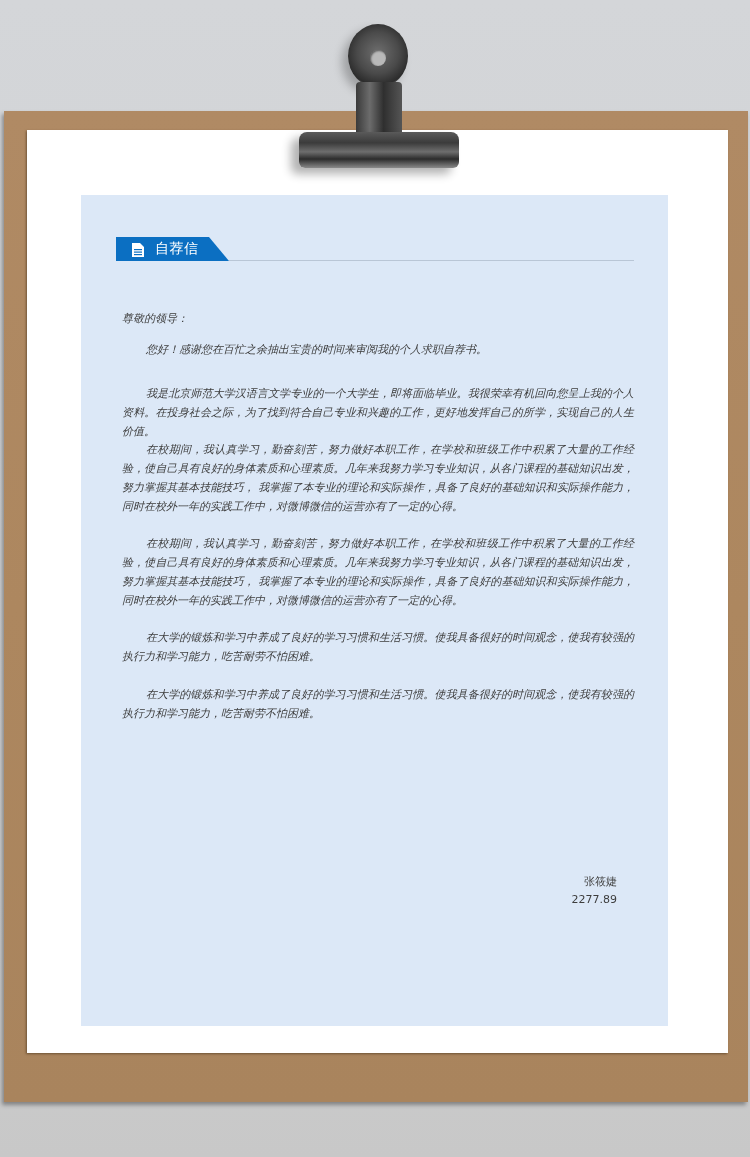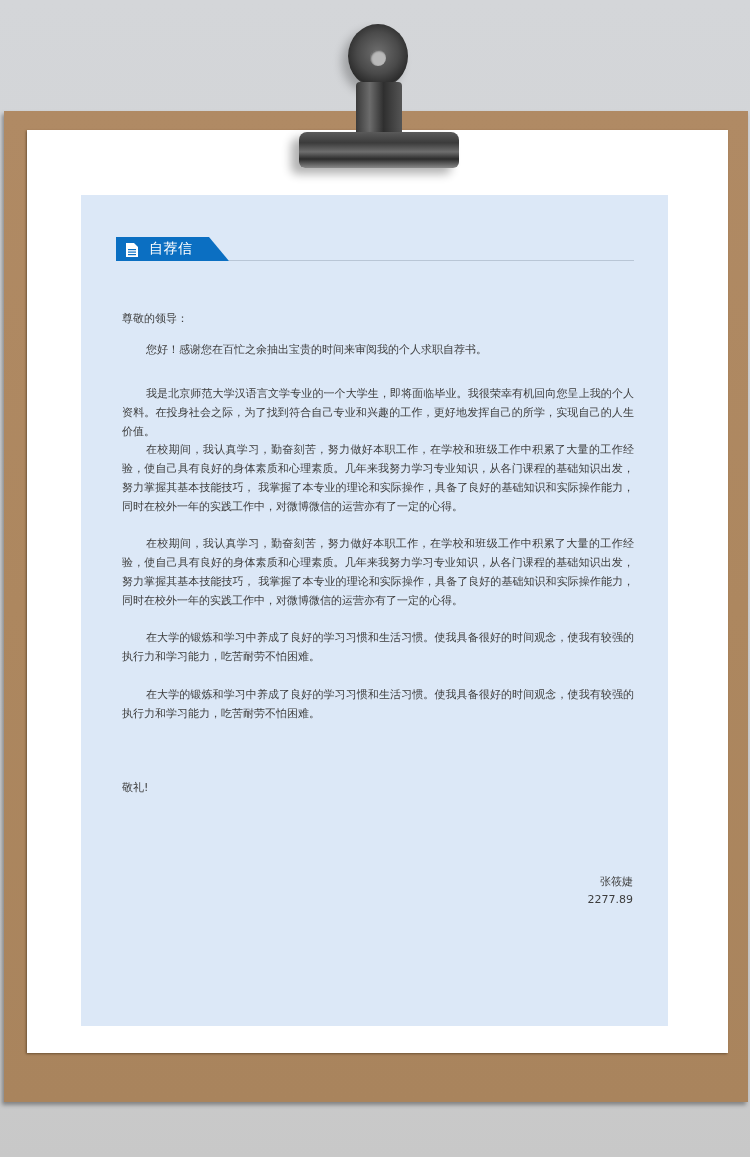--- a/index.html
+++ b/index.html
@@ -41,29 +41,29 @@
     position:absolute; left:17px; top:110px; width:160px; height:36px;
     background: linear-gradient(180deg, #5a5a5a 0%, #3b3b3b 30%, #6e6e6e 55%, #2c2c2c 75%, #8a8a8a 100%);
     border-radius:8px 8px 6px 6px;
     box-shadow: -8px 6px 10px rgba(0,0,0,0.3);
   }
   .header { position:absolute; left:116px; top:237px; width:518px; height:25px; }
   .header-tab {
     position:absolute; left:0; top:0; height:24px; width:113px;
     background:#0b6fc2;
     clip-path: polygon(0 0, 93px 0, 113px 24px, 0 24px);
-    display:flex; align-items:center;
+    display:flex; align-items:center;padding-left:6px;
   }
   .header-line { position:absolute; left:113px; top:23px; width:405px; height:1px; background:#b9c6d6; }
   .doc-icon { margin-left:10px; width:12px; height:14px; display:inline-block; }
   .header-title { margin-left:11px; color:#ffffff; font-size:14px; letter-spacing:0.5px; }
-  .body-text { position:absolute; left:122px; width:512px; color:#3d3d3d; font-size:11px; line-height:19px; }
+  .body-text { position:absolute; left:122px; width:512px; color:#3d3d3d; font-size:11px; line-height:19px;font-style:italic; }
   .p { margin:0; text-indent:24px; text-align:justify; }
   .noindent { text-indent:0; }
-  .sign { position:absolute; left:500px; width:133px; text-align:right; color:#3d3d3d; font-size:11px; line-height:19px; }
+  .sign { position:absolute; left:484px; width:133px; text-align:right; color:#3d3d3d; font-size:11px; line-height:19px; }
 </style>
 </head>
 <body>
 
 <div class="board"></div>
 <div class="paper"></div>
 <div class="sheet"></div>
 
 <div class="clip">
   <div class="clip-ring"></div>
@@ -103,17 +103,16 @@
   <p class="p">在校期间，我认真学习，勤奋刻苦，努力做好本职工作，在学校和班级工作中积累了大量的工作经验，使自己具有良好的身体素质和心理素质。几年来我努力学习专业知识，从各门课程的基础知识出发，努力掌握其基本技能技巧， 我掌握了本专业的理论和实际操作，具备了良好的基础知识和实际操作能力，同时在校外一年的实践工作中，对微博微信的运营亦有了一定的心得。</p>
 </div>
 <div class="body-text" style="top:628px;">
   <p class="p">在大学的锻炼和学习中养成了良好的学习习惯和生活习惯。使我具备很好的时间观念，使我有较强的执行力和学习能力，吃苦耐劳不怕困难。</p>
 </div>
 <div class="body-text" style="top:685px;">
   <p class="p">在大学的锻炼和学习中养成了良好的学习习惯和生活习惯。使我具备很好的时间观念，使我有较强的执行力和学习能力，吃苦耐劳不怕困难。</p>
 </div>
 
 <div class="body-text" style="top:778px;">
-  <p class="p noindent">敬礼!</p>
 </div>
 
 <div class="sign" style="top:872px;">张筱婕</div>
 <div class="sign" style="top:890px;">2277.89</div>
 
 </body></html>

